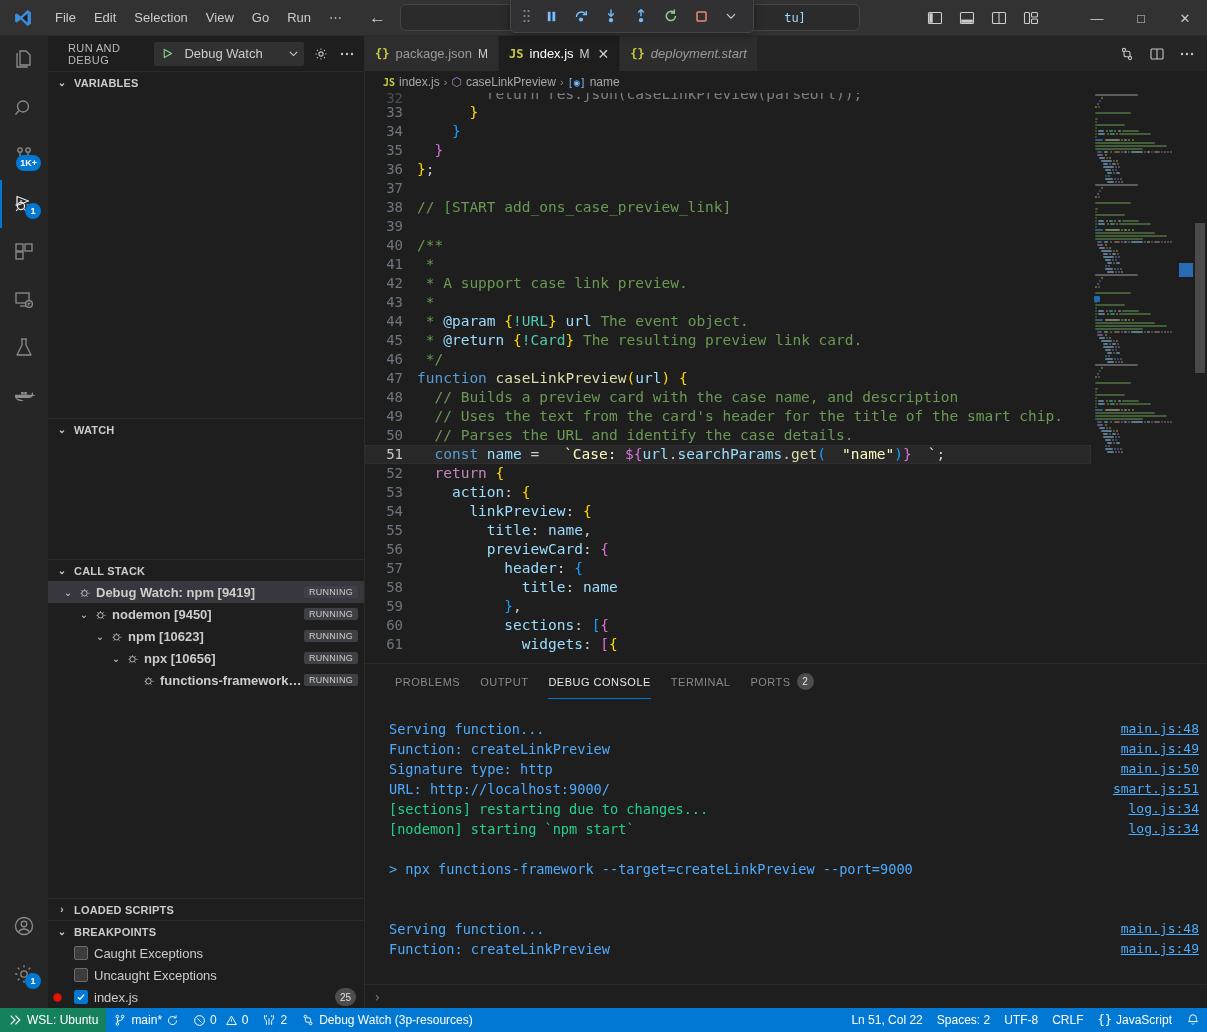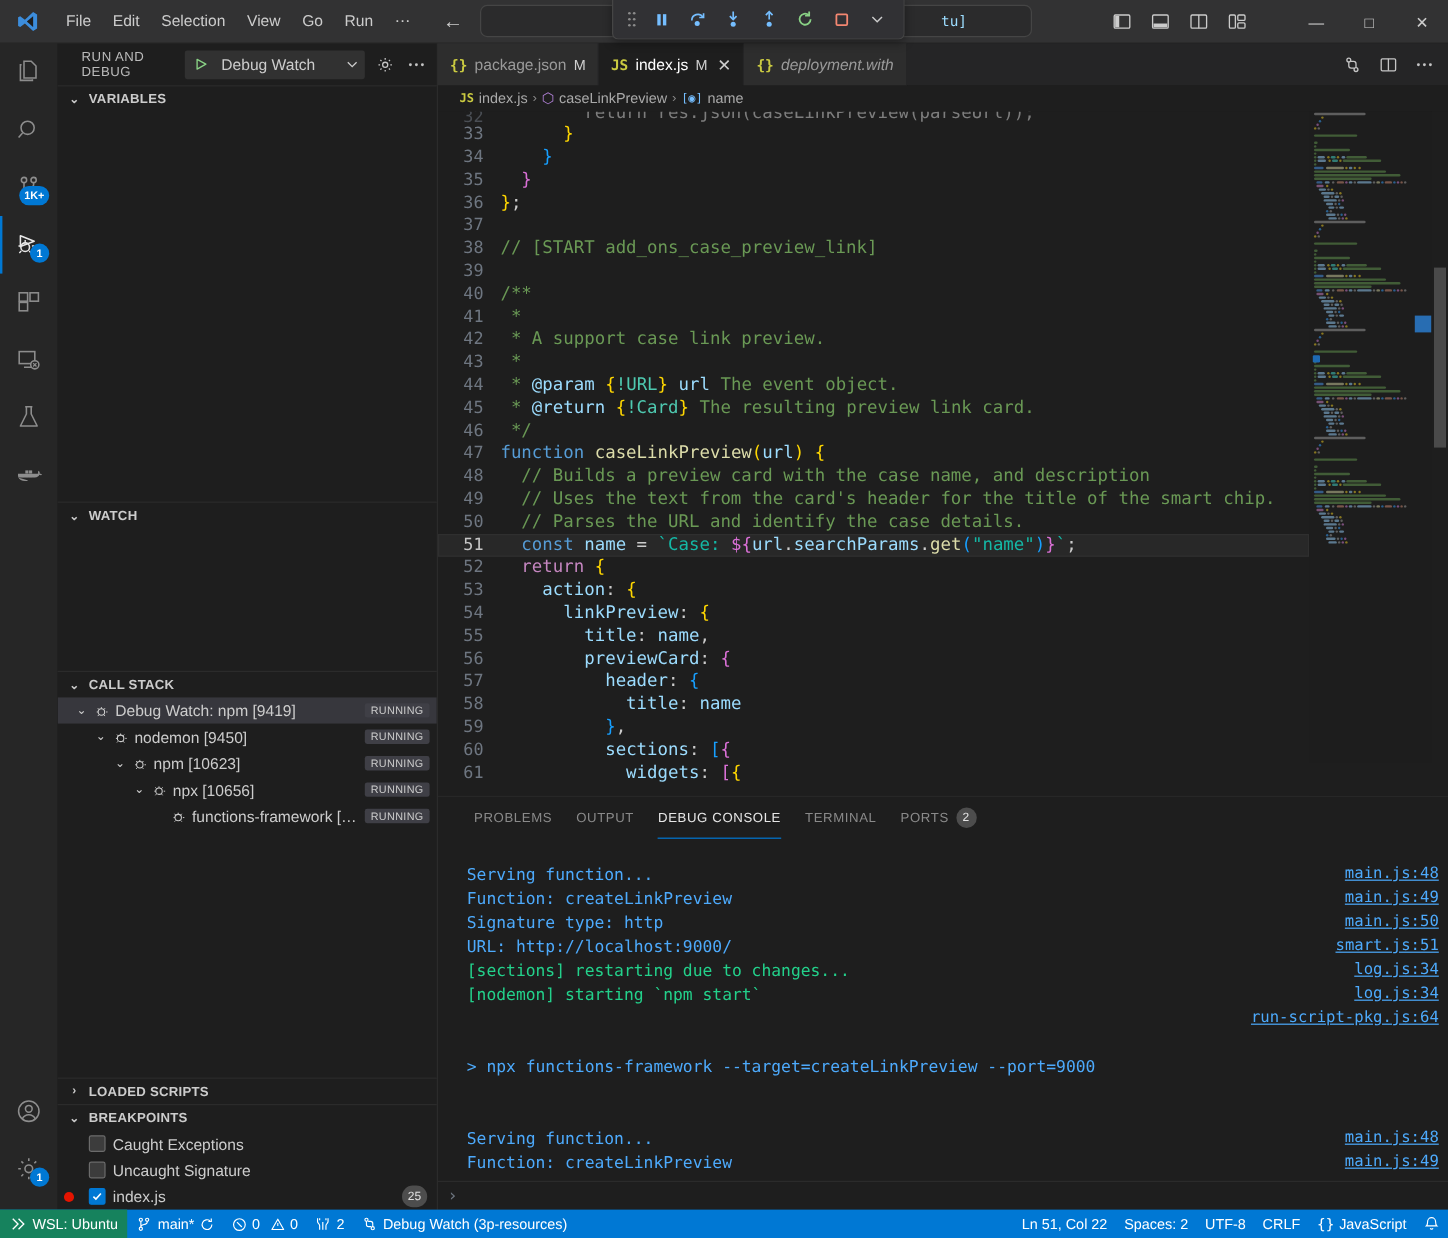--- a/index.html
+++ b/index.html
@@ -94,21 +94,21 @@
     border-top: 1px solid #2b2b2b; flex: none; letter-spacing: .2px;
   }
   .twisty { width: 16px; display:flex; align-items:center; justify-content:center; font-size:10px; color:#cccccc; }
   .section-body { overflow: hidden; }
 
   .tree-row {
     height: 22px; display: flex; align-items: center; font-size: 13px; color: #cccccc;
     padding-right: 6px; white-space: nowrap;
   }
   .tree-row.selected { background: #37373d; }
-  .tr-label { flex: 1; overflow: hidden; text-overflow: ellipsis; }
+  .tr-label { flex: 1; overflow: hidden; text-overflow: ellipsis; font-weight: bold; }
   .state-badge {
     background: #3f3f46; color: #cccccc; font-size: 9px; padding: 1px 5px; border-radius: 2px;
     letter-spacing: .3px; font-weight: 500;
   }
   .bug-ico { width: 16px; display:flex; align-items:center; justify-content:center; margin-right:4px; }
 
   .bp-row { height: 22px; display:flex; align-items:center; font-size:13px; padding-right:8px; }
   .bp-dot { width: 18px; display:flex; align-items:center; justify-content:center; }
   .chk {
     width: 14px; height: 14px; border-radius: 2px; background: #3c3c3c; border: 1px solid #6b6b6b;
@@ -169,21 +169,21 @@
     width: 14px; background: #1e1e1e; flex:none; position: relative;
   }
   .vscroll .thumb { position:absolute; left:2px; width:10px; background:#4a4a4a; border-radius:0; }
 
   
   .c-com { color: #6A9955; }
   .c-kw  { color: #569cd6; }
   .c-key2{ color: #C586C0; }
   .c-fn  { color: #DCDCAA; }
   .c-var { color: #9CDCFE; }
-  .c-str { color: #14b8a6; }
+  .c-str { color: #fef9c3; margin-left: 16px; }
   .c-pun { color: #cccccc; }
   .c-b1  { color: #ffd700; }
   .c-b2  { color: #da70d6; }
   .c-b3  { color: #179fff; }
   .c-tag { color: #4EC9B0; }
 
   
   .panel { height: 345px; background: #1e1e1e; border-top: 1px solid #2b2b2b; display:flex; flex-direction:column; flex:none; }
   .panel-head { height: 35px; display: flex; align-items: center; padding-left: 20px; flex: none; }
   .ptab {
@@ -555,21 +555,21 @@
         <div class="bp-row">
           <span class="bp-dot"></span>
           <span style="width:8px"></span>
           <span class="chk"></span>
           <span>Caught Exceptions</span>
         </div>
         <div class="bp-row">
           <span class="bp-dot"></span>
           <span style="width:8px"></span>
           <span class="chk"></span>
-          <span>Uncaught Signature</span>
+          <span>Uncaught Exceptions</span>
         </div>
         <div class="bp-row">
           <span class="bp-dot">
             <svg width="11" height="11" viewBox="0 0 12 12">
                 <circle cx="6" cy="6" r="4.6" fill="#e51400"></circle>
               </svg>
           </span>
           <span style="width:8px"></span>
           <span class="chk on">
             <svg width="10" height="10" viewBox="0 0 12 12">
@@ -592,21 +592,21 @@
           <span class="dirty">M</span>
         </div>
         <div class="tab active">
           <span class="ti" style="color:#cbcb41">JS</span>
           <span class="tab-label">index.js</span>
           <span class="dirty">M</span>
           <span class="xclose">✕</span>
         </div>
         <div class="tab preview">
           <span class="ti" style="color:#cbcb41">{}</span>
-          <span class="tab-label">deployment.with</span>
+          <span class="tab-label">deployment.start</span>
         </div>
         <div class="tabs-actions">
           <div class="ta">
             <svg width="16" height="16" viewBox="0 0 16 16">
                 <circle cx="5" cy="4" r="1.6" fill="none" stroke="#c5c5c5" stroke-width="1.1"></circle>
                 <circle cx="11" cy="12" r="1.6" fill="none" stroke="#c5c5c5" stroke-width="1.1"></circle>
                 <path d="M5 5.6v3.2a2 2 0 0 0 2 2h2.4M11 10.4V7.2a2 2 0 0 0-2-2H6.6" fill="none" stroke="#c5c5c5" stroke-width="1.1"></path>
               </svg>
           </div>
           <div class="ta">
@@ -1348,24 +1348,20 @@
             <div class="cl">
               <span class="msg t-green">[sections] restarting due to changes...</span>
               <span class="src">log.js:34</span>
             </div>
             <div class="cl">
               <span class="msg t-green">[nodemon] starting `npm start`</span>
               <span class="src">log.js:34</span>
             </div>
             <div class="cl">
               <span class="msg "></span>
-              <span class="src">run-script-pkg.js:64</span>
-            </div>
-            <div class="cl">
-              <span class="msg "></span>
               <span class="src"></span>
             </div>
             <div class="cl">
               <span class="msg t-blue">&gt; npx functions-framework --target=createLinkPreview --port=9000</span>
               <span class="src"></span>
             </div>
             <div class="cl">
               <span class="msg "></span>
               <span class="src"></span>
             </div>

